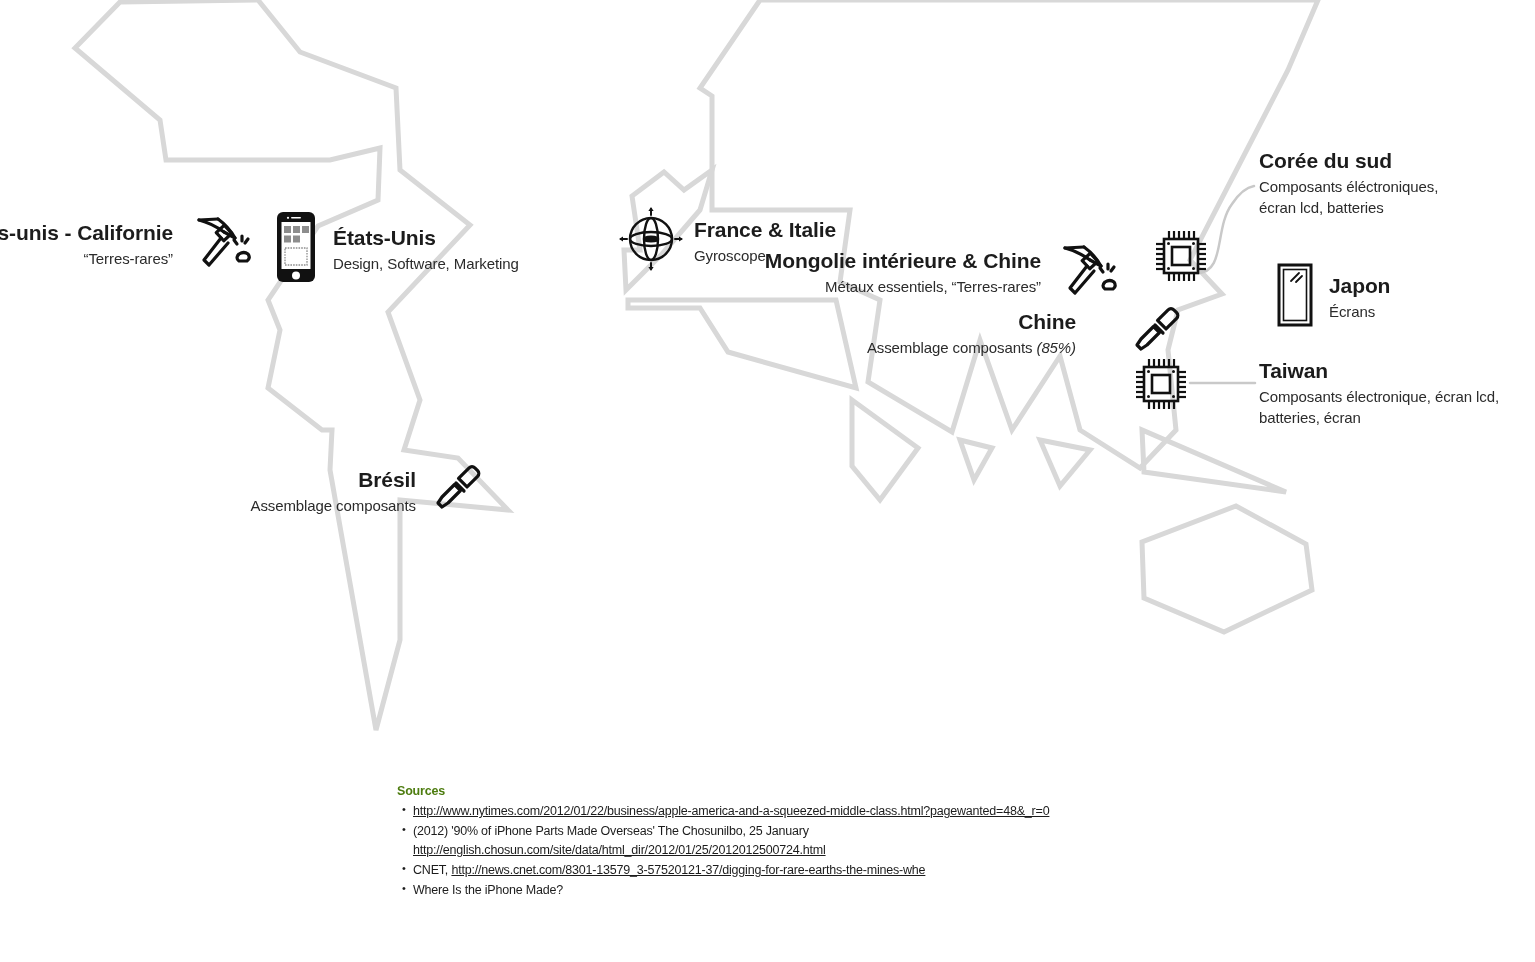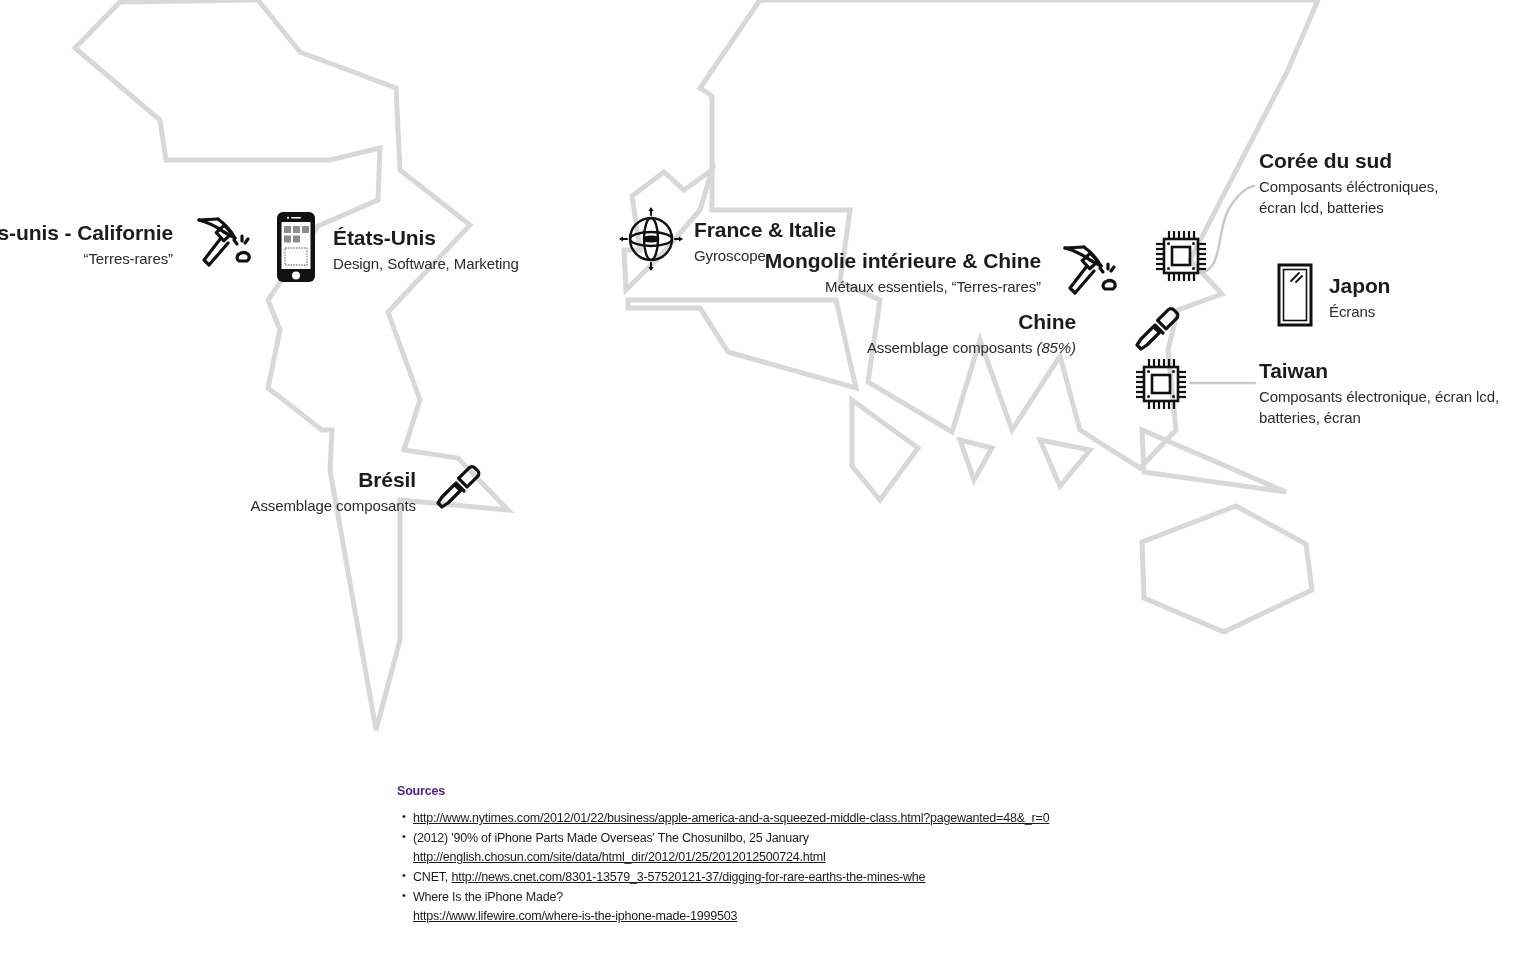--- a/index.html
+++ b/index.html
@@ -52,22 +52,22 @@
   
   #sources {
     position: absolute;
     left: 397px;
     top: 784px;
     width: 820px;
   }
   #sources .src-head {
     font-size: 12.5px;
     font-weight: bold;
-    color: #4c1d95;
-    margin-bottom: 11px;
+    color: #4d7c0f;
+    margin-bottom: 4px;
     letter-spacing: -0.2px;
   }
   #sources ul {
     margin: 0; padding: 0 0 0 16px;
     list-style: none;
   }
   #sources li {
     position: relative;
     font-size: 12.5px;
     color: #1c1c1c;
@@ -381,18 +381,17 @@
       <li>
         <span>(2012) '90% of iPhone Parts Made Overseas' The Chosunilbo, 25 January</span>
         <span class="inline-wrap"><a class="link" href="#">http://english.chosun.com/site/data/html_dir/2012/01/25/2012012500724.html</a></span>
       </li>
       <li>
         <span>CNET,</span>
         <a class="link" href="#">http://news.cnet.com/8301-13579_3-57520121-37/digging-for-rare-earths-the-mines-whe</a>
       </li>
       <li>
         <span>Where Is the iPhone Made?</span>
-        <span class="inline-wrap"><a class="link" href="#">https://www.lifewire.com/where-is-the-iphone-made-1999503</a></span>
       </li>
     </ul>
   </div>
 
 </div>
 
 </body></html>

